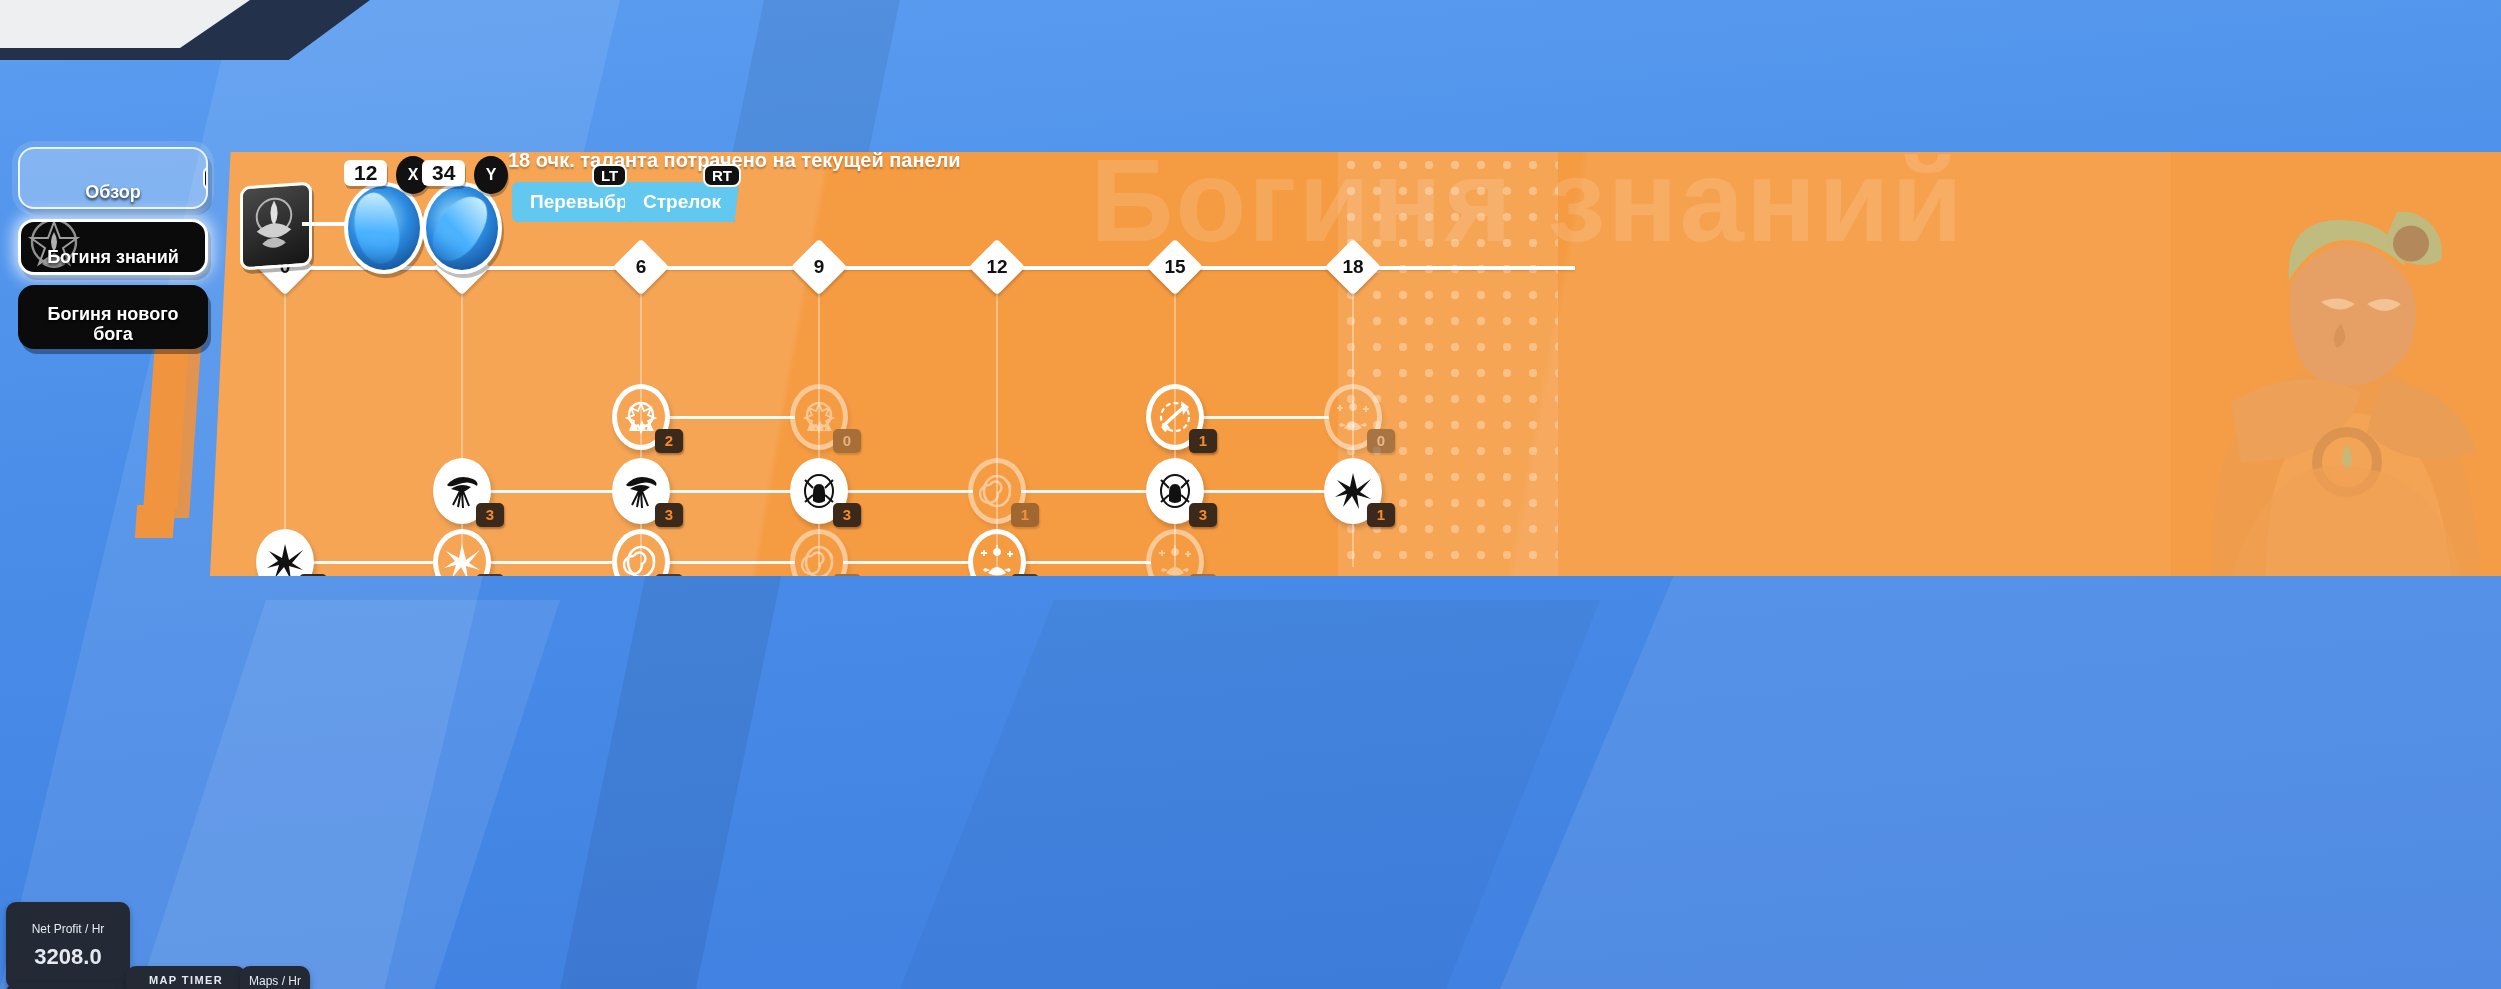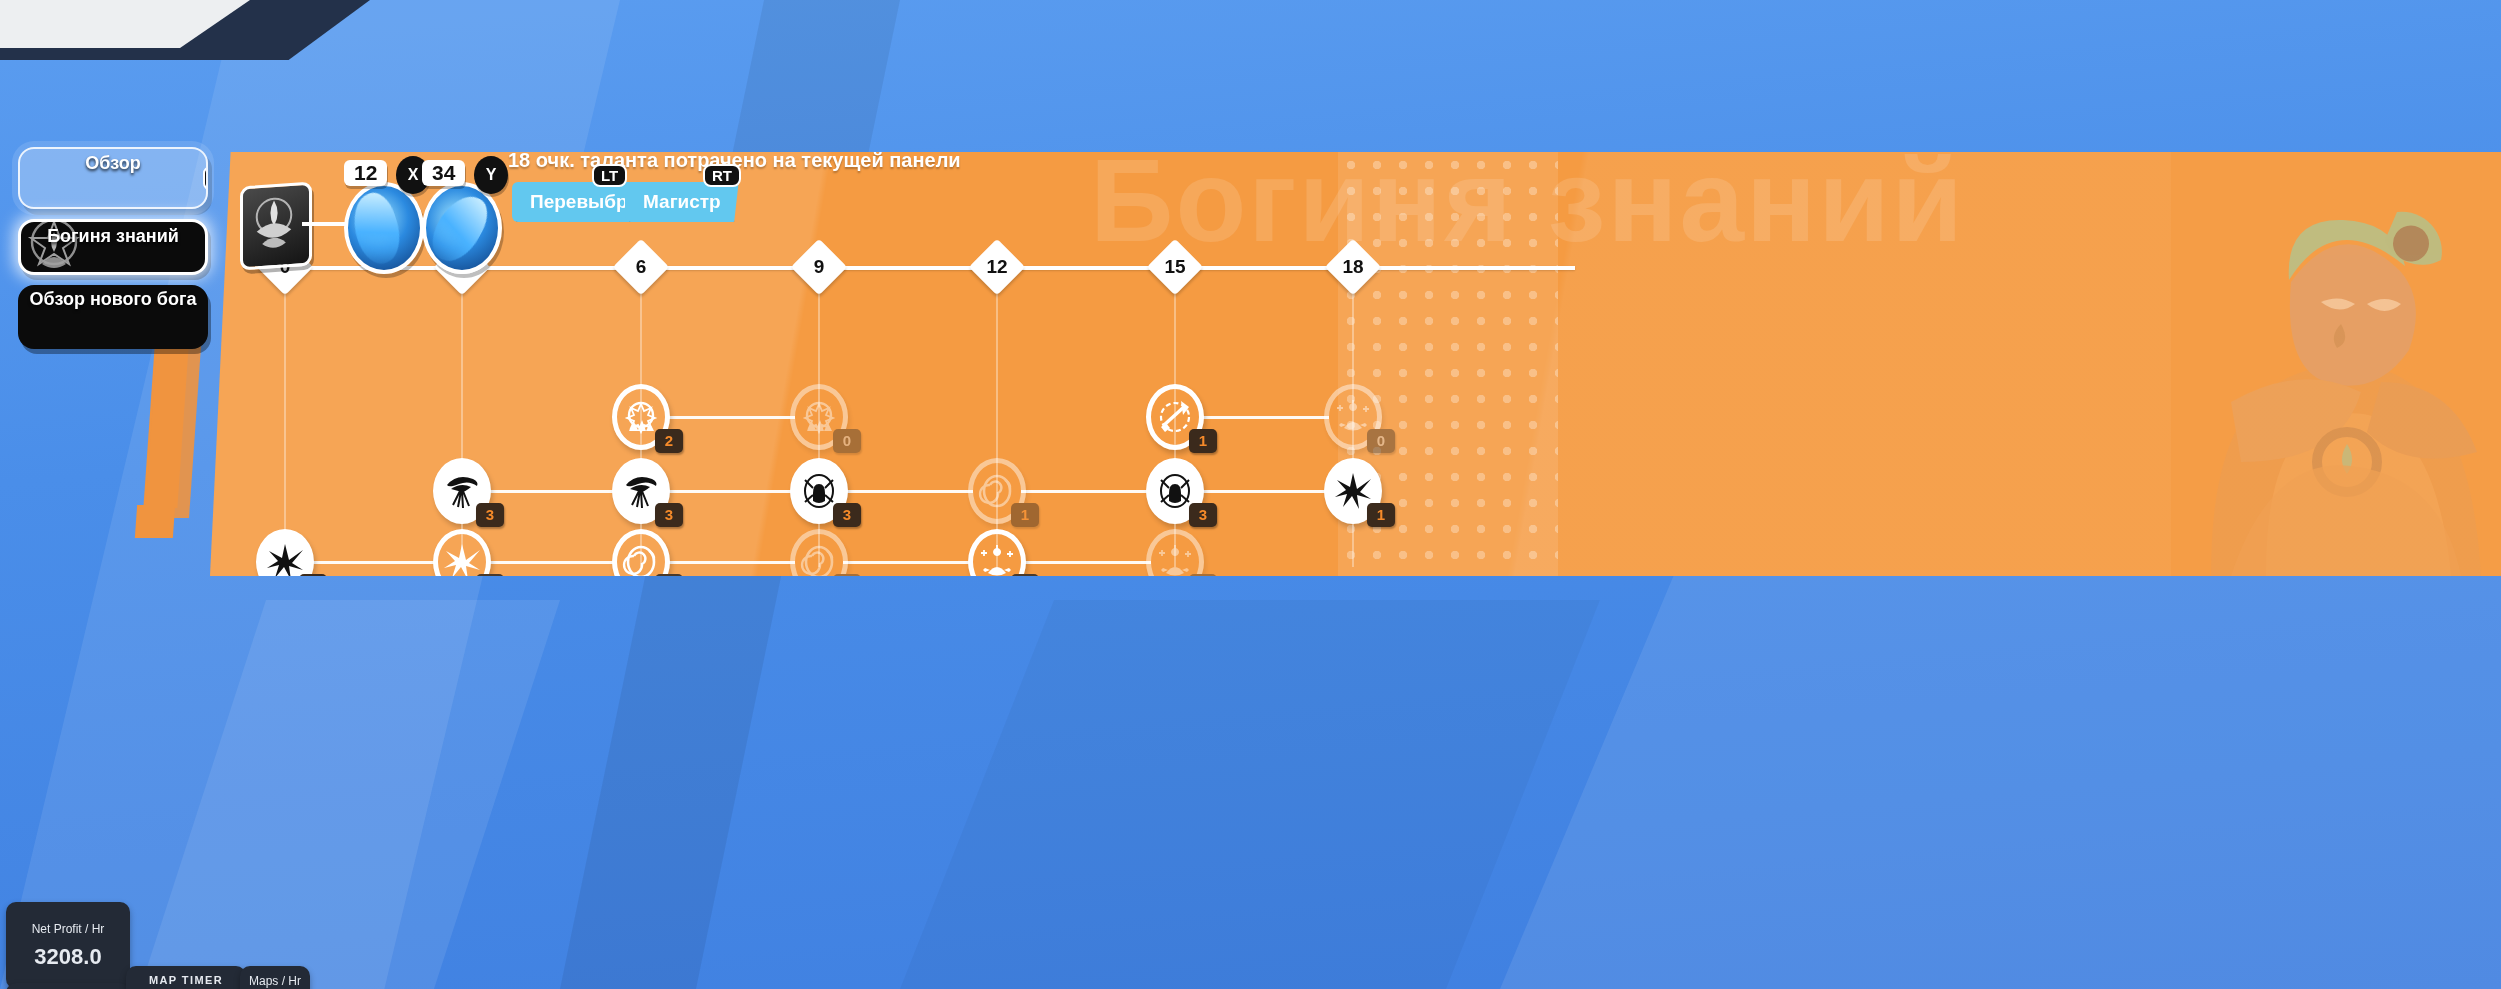--- a/index.html
+++ b/index.html
@@ -16,21 +16,21 @@
   .facet{position:absolute;background:rgba(255,255,255,.09);}
   .facet.dark{background:rgba(0,0,0,.07);}
   #topdark{position:absolute;left:0;top:0;width:370px;height:60px;
     background:#23314a;clip-path:polygon(0 0,100% 0,78% 100%,0 100%);}
   #topwhite{position:absolute;left:0;top:0;width:250px;height:48px;
     background:#ffffff;clip-path:polygon(0 0,100% 0,72% 100%,0 100%);opacity:.92;}
 
   
   #tabcol{position:absolute;left:18px;top:147px;width:230px;z-index:40;}
   .tab{position:relative;width:190px;min-height:56px;border-radius:16px;
-    background:#0b0b0b;color:#fff;display:flex;align-items:flex-start;
+    background:#0b0b0b;color:#fff;display:flex;align-items:flex-end;
     justify-content:center;font-weight:bold;font-size:18px;
     margin-bottom:10px;box-shadow:3px 5px 0 rgba(0,0,0,.35);
     overflow:hidden;text-align:center;line-height:1.15;padding:4px 8px;
     box-sizing:border-box;}
   .tab .tab-ico{position:absolute;left:-2px;top:50%;transform:translateY(-50%);
     width:70px;height:70px;opacity:.75;}
   .tab .tab-label{position:relative;z-index:2;
     text-shadow:0 2px 3px rgba(0,0,0,.8);}
   .tab.overview{background:rgba(255,255,255,.28);
     border:2px solid rgba(255,255,255,.85);height:62px;
@@ -182,21 +182,21 @@
         <path d="M35 20 q6 10 0 20 q-6 -10 0 -20" fill="#e8e8e8"></path>
       </svg>
     </span>
     <span class="tab-label">Богиня знаний</span>
   </div>
 
 
 
 
   <div class="tab" style="min-height:64px;">
-    <span class="tab-label">Обзор нового бога</span>
+    <span class="tab-label">Богиня нового бога</span>
   </div>
 </div>
 
 <div id="panel">
   <div id="panelskew"></div>
   <div id="dots"></div>
   <div id="watermark">Богиня знаний</div>
 
   <div id="charart">
     <svg viewBox="0 0 330 424" width="330" height="424">
@@ -242,21 +242,21 @@
       <div class="swirl" style="transform:rotate(28deg);left:16%;"></div>
     </div>
     <div class="ptpill" style="left:182px;">34</div>
     <div class="keybtn" style="left:234px;top:14px;">Y</div>
 
     <div id="spentText">18 очк. таланта потрачено на текущей панели</div>
 
     <button class="actbtn" style="left:272px;">Перевыбрать</button>
     <span class="trigkey" style="left:352px;top:22px;">LT</span>
 
-    <button class="actbtn" style="left:385px;">Магистр</button>
+    <button class="actbtn" style="left:385px;">Стрелок</button>
     <span class="trigkey" style="left:463px;top:22px;">RT</span>
   </div>
 
   <div id="rail">
     <div id="railline" style="width:1290px;"></div>
   <div class="tiermark" style="left: 55px;">
         <span>0</span>
       </div>
       <div class="tiermark" style="left: 232px;">
         <span>3</span>

